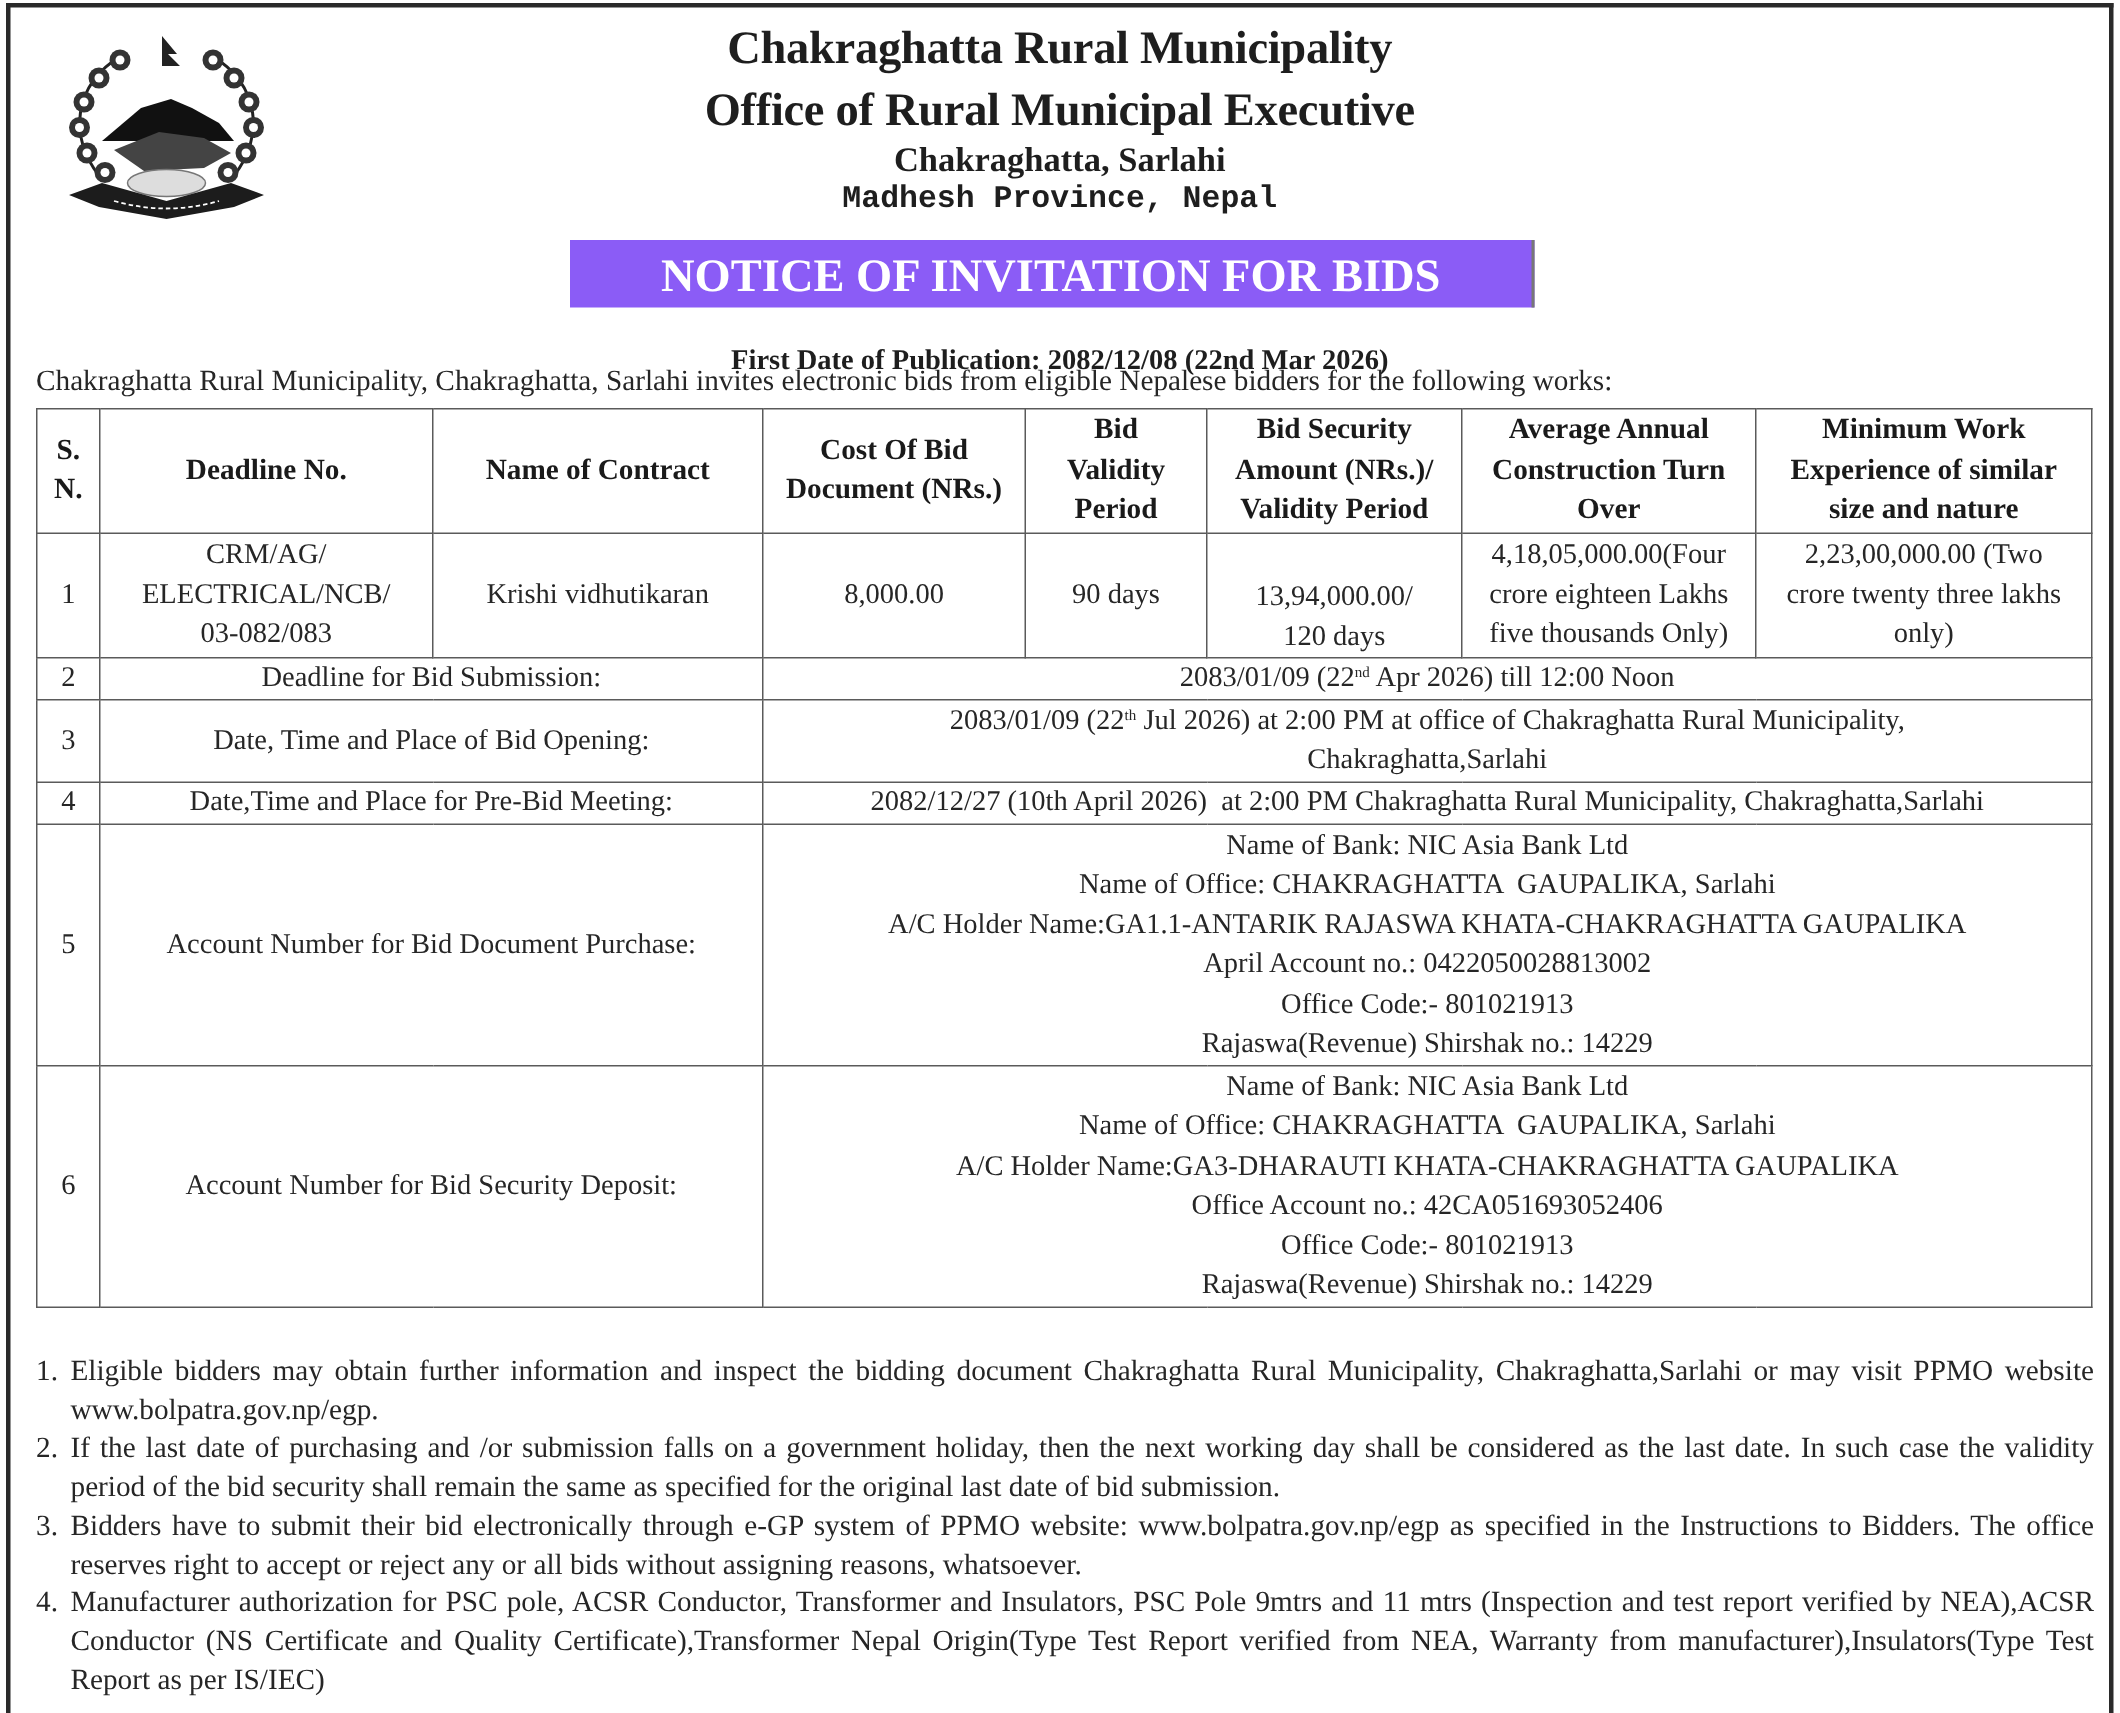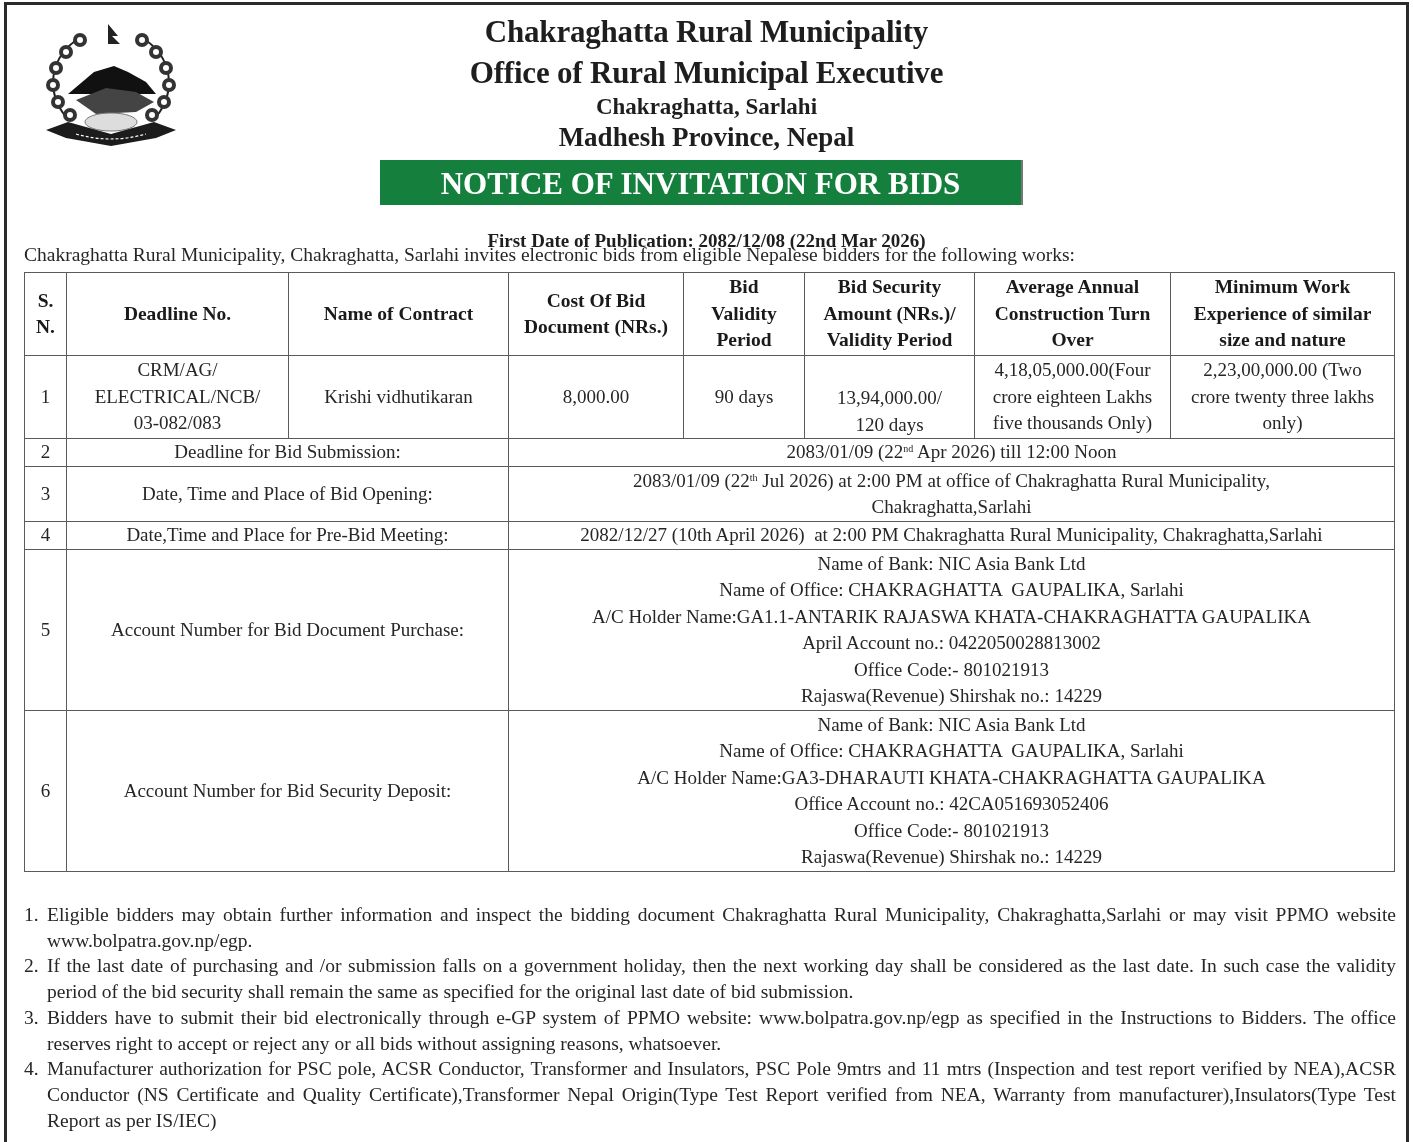--- a/index.html
+++ b/index.html
@@ -12,24 +12,24 @@
     border-top: 3px solid #2a2a2a; border-left: 3px solid #2a2a2a; border-right: 3px solid #2a2a2a;
     box-sizing: border-box;
   }
   .emblem {
     position: absolute; left: 36px; top: 22px; width: 150px; height: 130px;
   }
   .hdr { position: absolute; left: 0; width: 1413px; text-align: center; font-weight: bold; white-space: nowrap; }
   .h1 { top: 14px; font-size: 31px; letter-spacing: -0.2px; }
   .h2 { top: 55px; font-size: 31px; letter-spacing: -0.2px; }
   .h3 { top: 94px; font-size: 23px; }
-  .h4 { top: 122px; font-size: 27px; }
+  .h4 { top: 122px; font-size: 21px; font-family: Liberation Mono, monospace; }
   .banner {
     position: absolute; left: 380px; top: 160px; width: 641px; height: 45px;
-    background: #15803d; color: #ffffff; font-weight: bold; font-size: 31px;
+    background: #8b5cf6; color: #ffffff; font-weight: bold; font-size: 31px;
     text-align: center; line-height: 47px; white-space: nowrap;
     border-right: 2px solid #777;
   }
   .pubdate { top: 230px; font-size: 19px; }
   .intro {
     position: absolute; left: 24px; top: 244px; font-size: 19.5px; white-space: nowrap; color: #262626;
   }
   table.bids {
     position: absolute; left: 24px; top: 272px; width: 1370px;
     border-collapse: collapse; table-layout: fixed; font-size: 19px; color: #262626;

